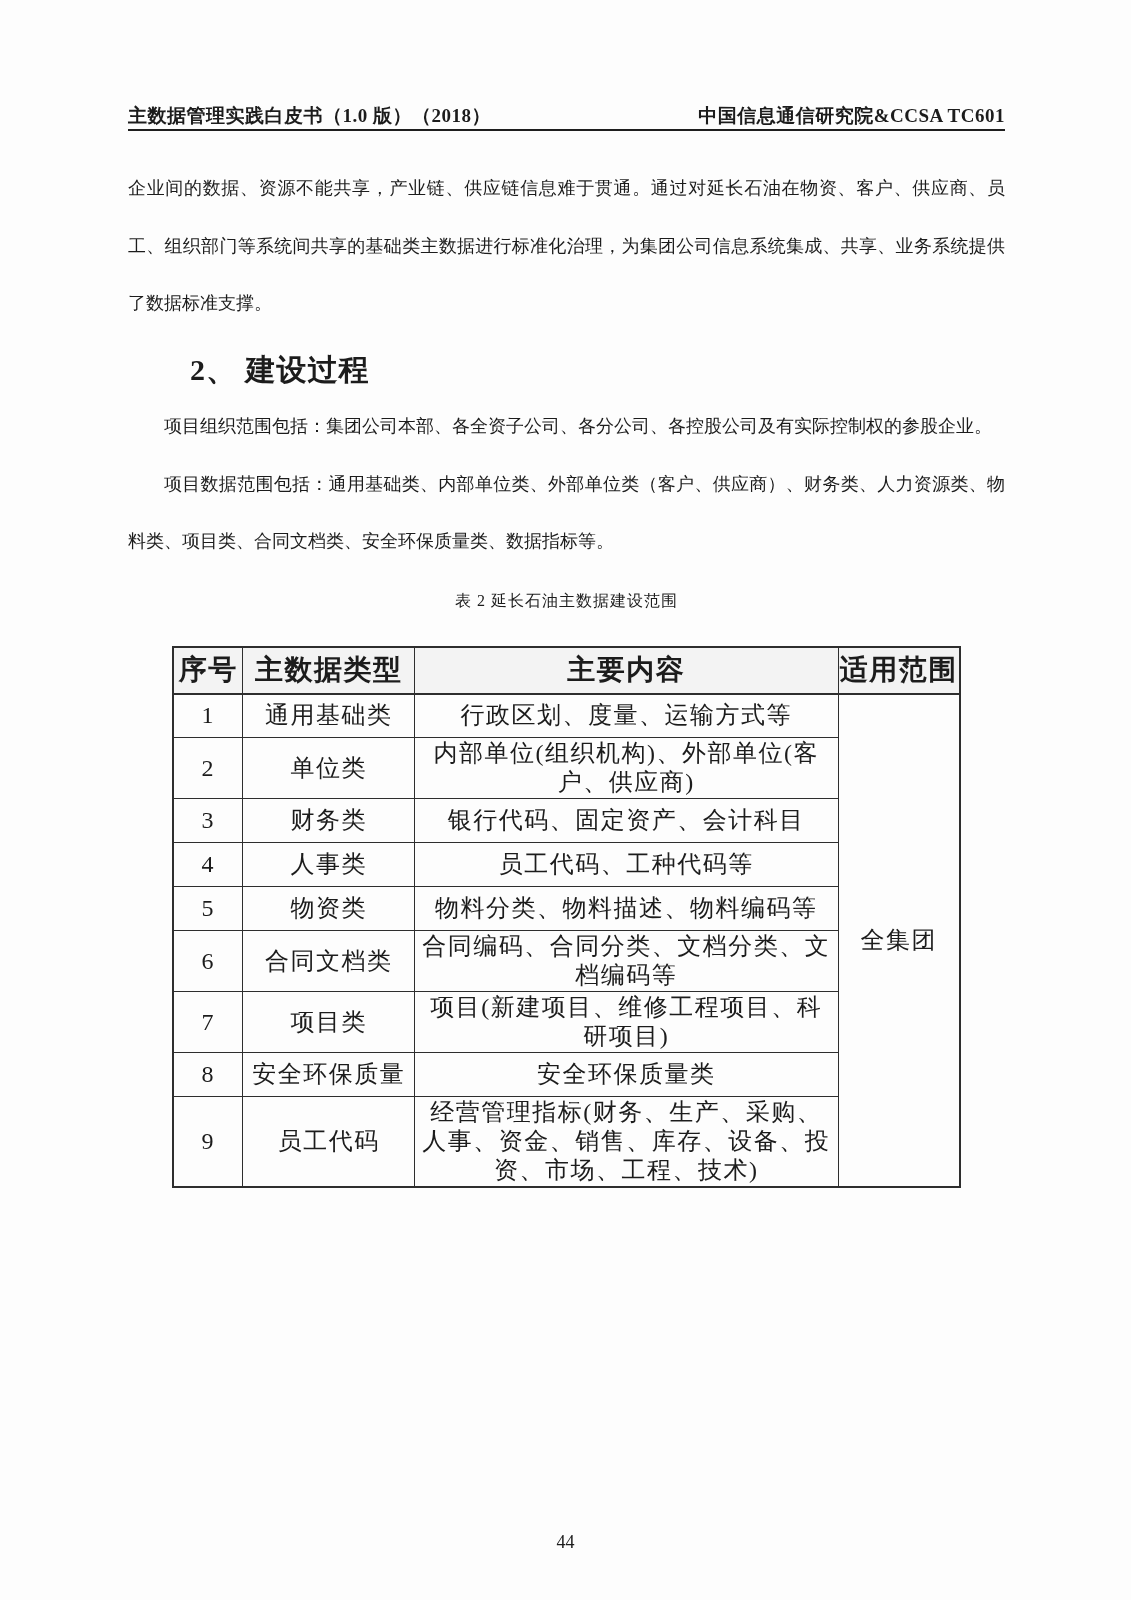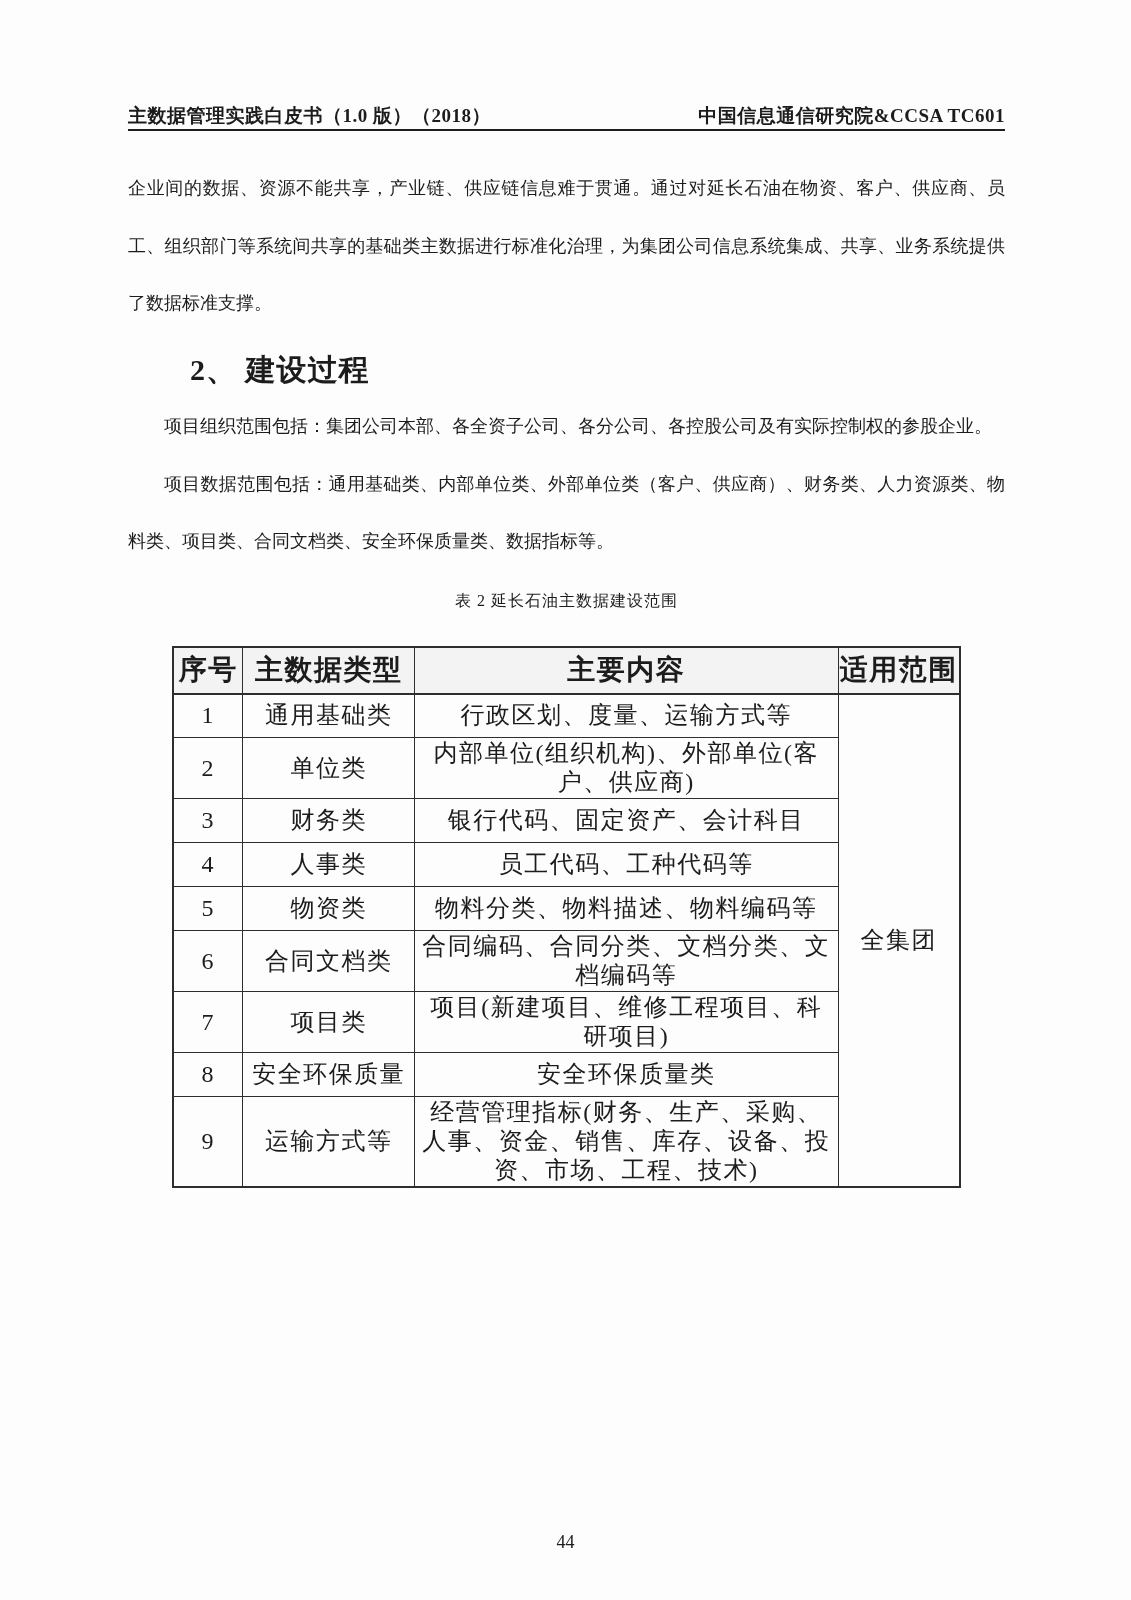--- a/index.html
+++ b/index.html
@@ -135,21 +135,21 @@
           <td>项目类</td>
           <td>项目(新建项目、维修工程项目、科研项目)</td>
         </tr>
         <tr>
           <td>8</td>
           <td>安全环保质量</td>
           <td>安全环保质量类</td>
         </tr>
         <tr>
           <td>9</td>
-          <td>运输方式等</td>
+          <td>员工代码</td>
           <td>经营管理指标(财务、生产、采购、人事、资金、销售、库存、设备、投资、市场、工程、技术)</td>
         </tr>
       </tbody>
     </table>
 
 
   </div>
 
   <div class="page-number">44</div>
 

